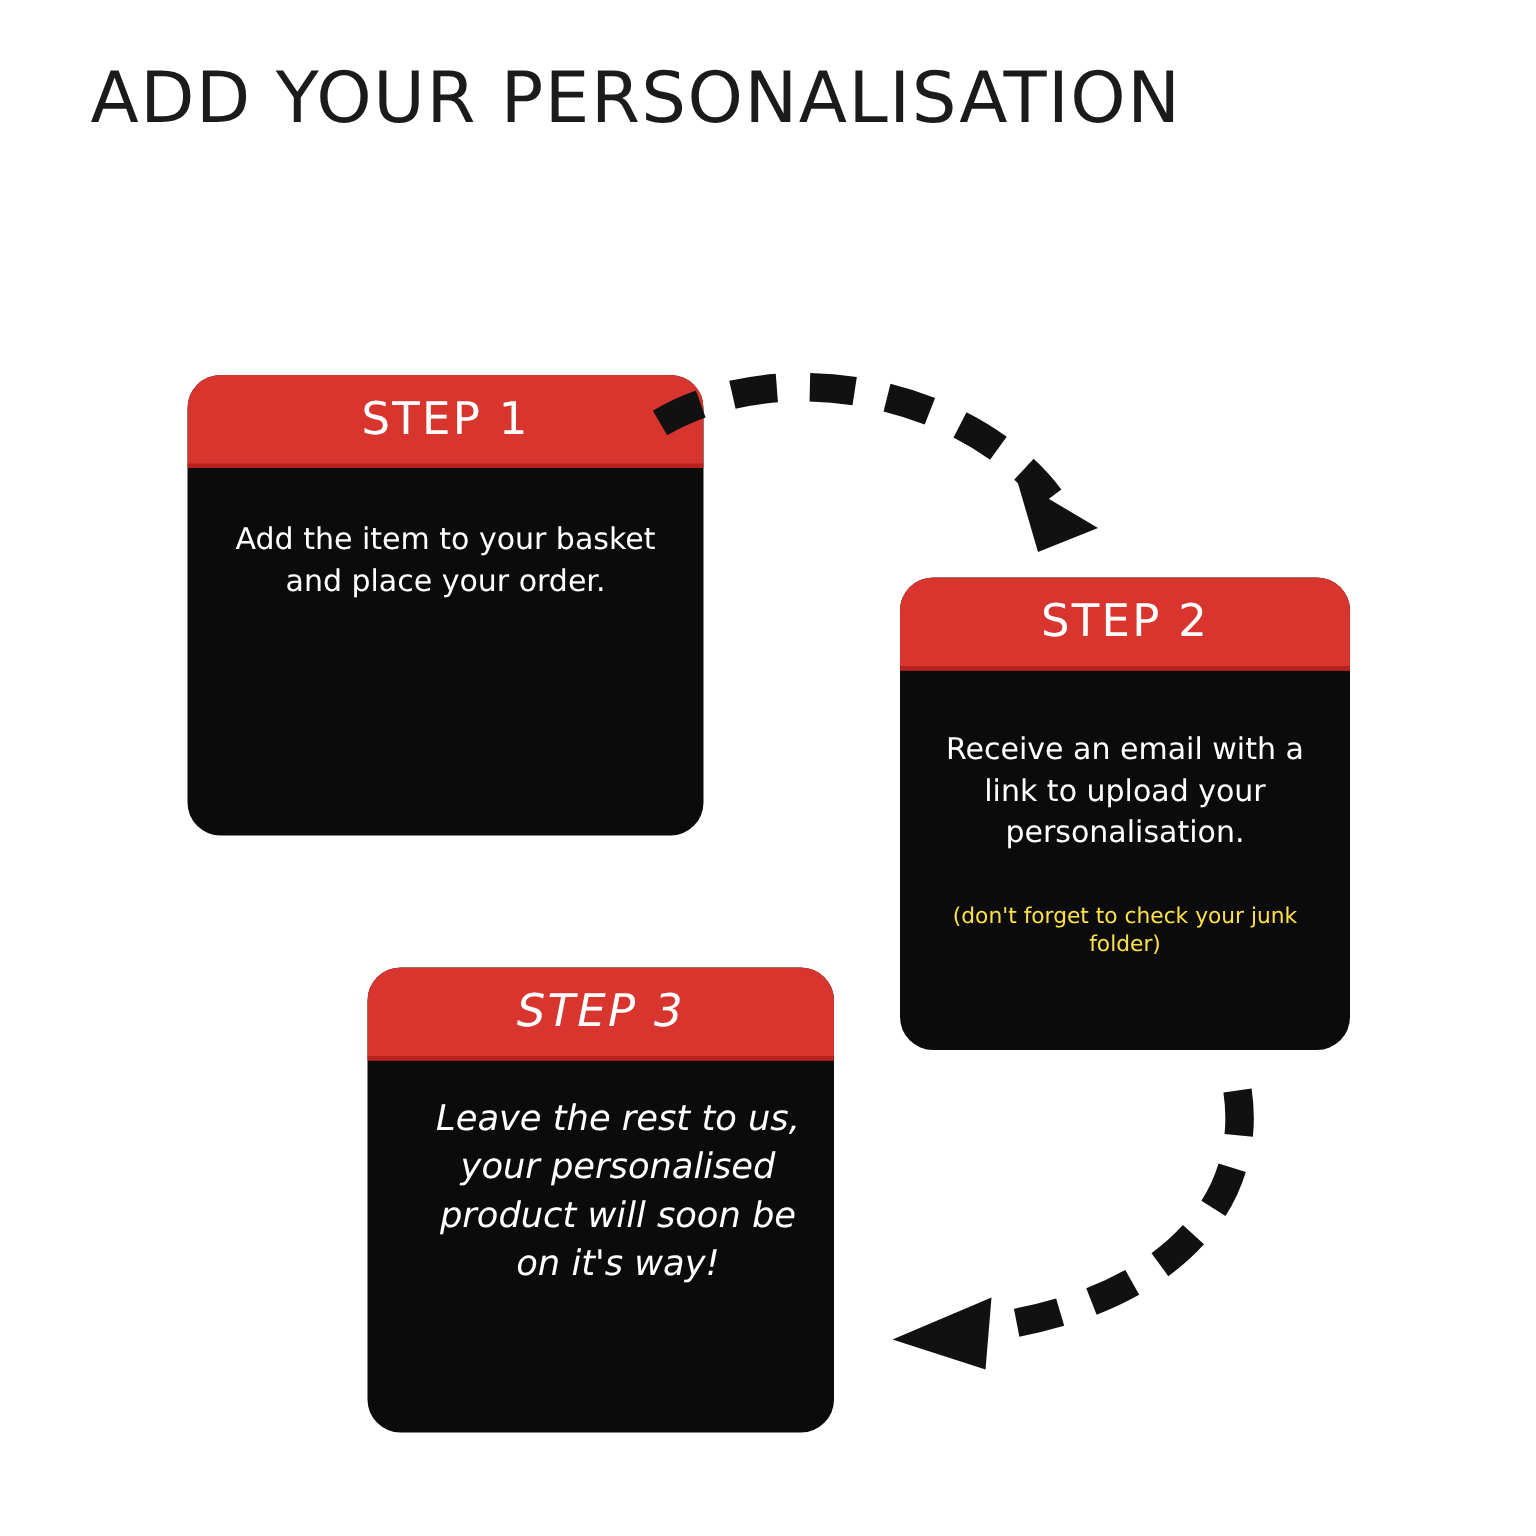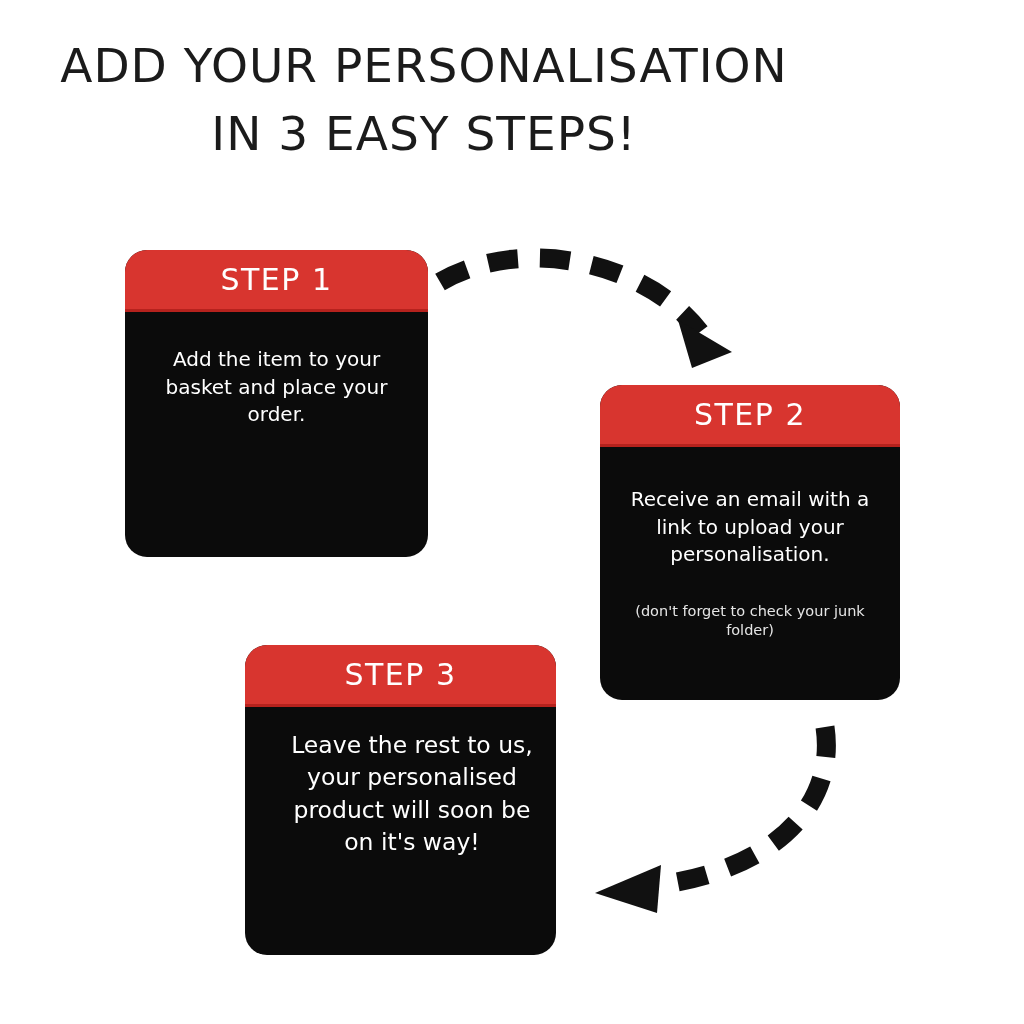--- a/index.html
+++ b/index.html
@@ -71,74 +71,74 @@
     color: #ffffff;
     text-align: center;
     font-family: "DejaVu Sans", sans-serif;
     font-size: 20px;
     line-height: 1.38;
     padding: 22px 18px 0 18px;
     box-sizing: border-box;
     width: 100%;
   }
   .card-note {
-    color: #e5e5e5;
+    color: #fde047;
     text-align: center;
     font-family: "DejaVu Sans", sans-serif;
     font-size: 14.5px;
     line-height: 1.32;
     padding: 16px 24px 0 24px;
     box-sizing: border-box;
     width: 100%;
   }
 
   
   #card-step-1 {
     left: 125px;
     top: 250px;
-    width: 303px;
+    width: 344px;
     height: 307px;
   }
   #card-step-1 .card-body { padding-top: 34px; }
 
   
   #card-step-2 {
     left: 600px;
     top: 385px;
     width: 300px;
     height: 315px;
     gap: 17px;
   }
   #card-step-2 .card-body { }
 
   
   #card-step-3 {
     left: 245px;
     top: 645px;
     width: 311px;
     height: 310px;
+    font-style: italic;
   }
   #card-step-3 .card-body { padding-top: 22px; font-size: 23.5px; padding-left: 41px; }
 
   
   .arrow-svg {
     position: absolute;
     pointer-events: none;
   }
   #arrow-1 { left: 432px; top: 240px; width: 320px; height: 160px; }
   #arrow-2 { left: 575px; top: 715px; width: 290px; height: 230px; }
 </style>
 </head>
 <body>
 
 <div id="stage">
 
   <div class="heading">
     <span class="heading-line l1">ADD YOUR PERSONALISATION</span>
-    <span class="heading-line l2">IN 3 EASY STEPS!</span>
   </div>
 
   <div class="card" id="card-step-1">
     <div class="card-header">STEP 1</div>
     <div class="card-body">Add the item to your basket and place your order.</div>
   </div>
 
   <div class="card" id="card-step-2">
     <div class="card-header">STEP 2</div>
     <div class="card-body">Receive an email with a link to upload your personalisation.</div>

